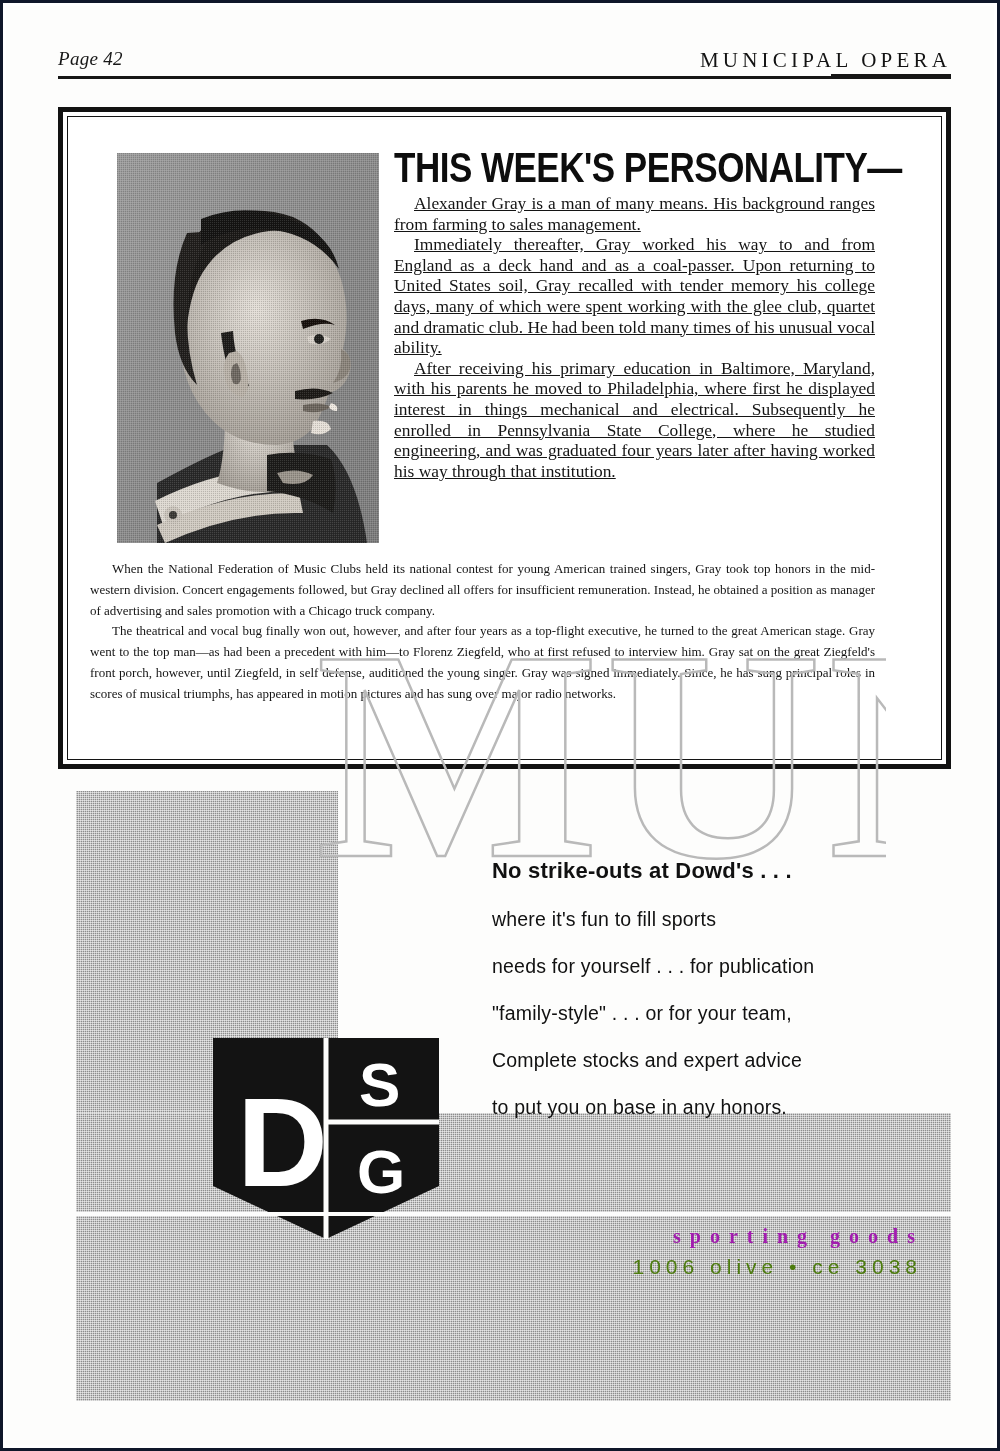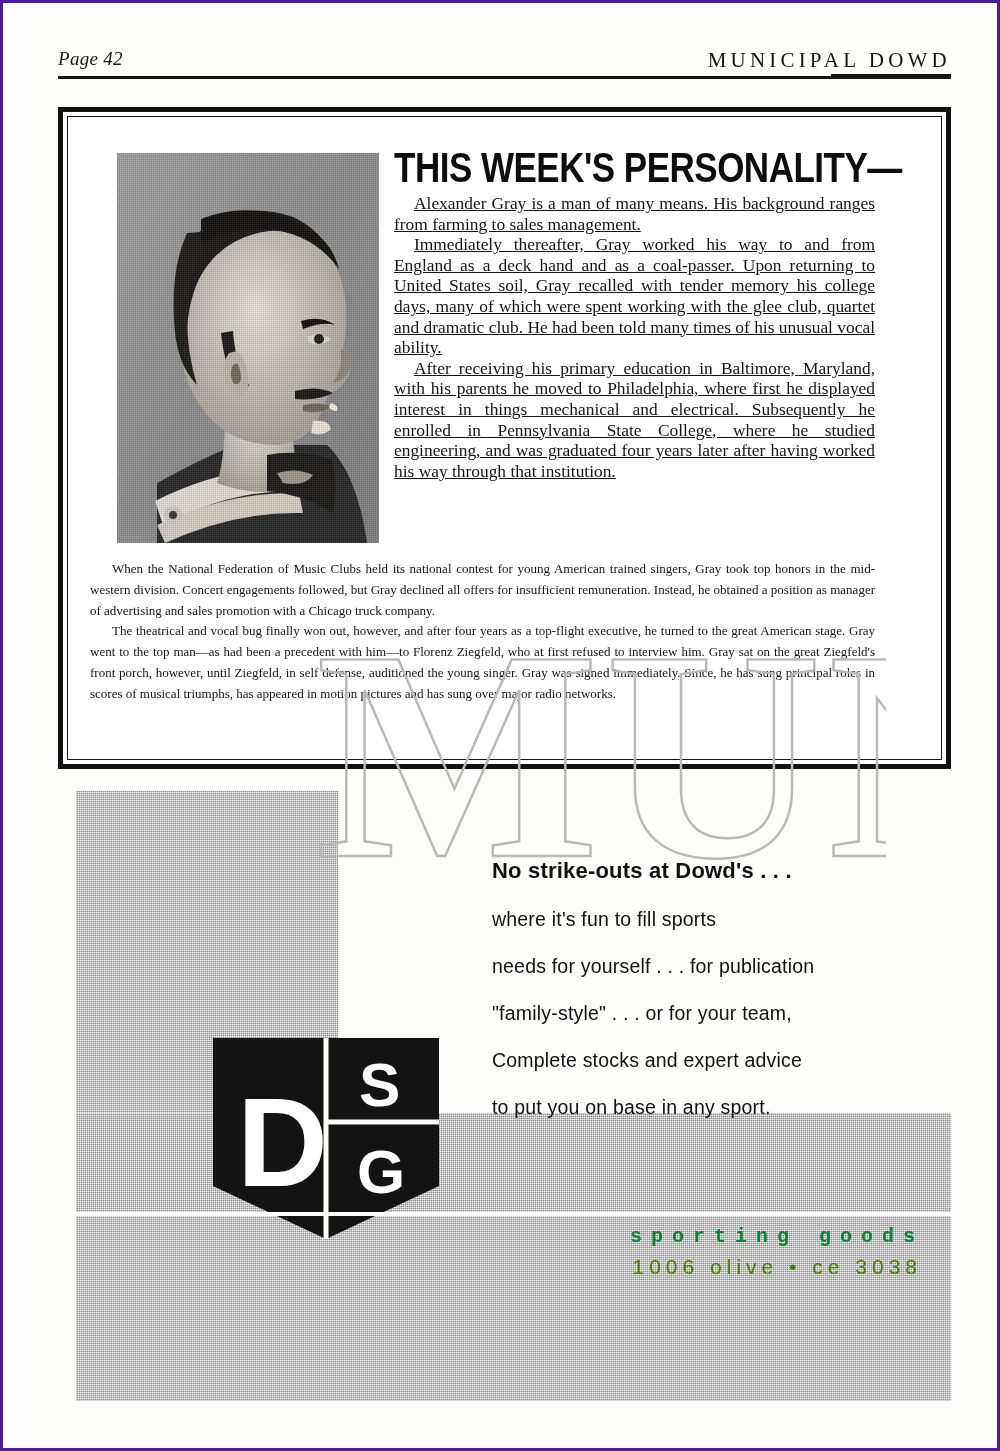--- a/index.html
+++ b/index.html
@@ -1,20 +1,20 @@
 <!DOCTYPE html>
 <html><head>
 <meta charset="utf-8">
 <style>
   html,body{margin:0;padding:0;background:#6f6f6f;}
   body{font-family:"Liberation Serif",serif;}
   .page{
     position:relative;width:1000px;height:1451px;background:#ffffff;
     overflow:hidden;box-sizing:border-box;
-    border:3px solid #4c1d95;
+    border:3px solid #0f172a;
   }
   .sheet{position:absolute;inset:3px;background:#fdfdfc;overflow:hidden;}
 
   
   .runhead{position:absolute;left:52px;top:38px;width:893px;height:40px;}
   .folio{position:absolute;left:0;top:4px;font-style:italic;font-size:19px;color:#171717;
          font-family:"Liberation Serif",serif;letter-spacing:.3px;}
   .pubname{position:absolute;right:0;top:4px;font-size:21px;color:#131313;
            letter-spacing:4.2px;font-family:"Liberation Serif",serif;}
   .headrule{position:absolute;left:0;top:32px;width:893px;height:3px;background:#161616;}
@@ -67,34 +67,34 @@
 
   
   .shield{position:absolute;left:205px;top:1030px;width:230px;height:205px;z-index:7;}
 
   
   .dowd{position:absolute;left:487px;top:1118px;z-index:7;
         font-family:"Liberation Sans",sans-serif;font-weight:bold;
         font-size:68px;letter-spacing:16px;color:#ffffff;line-height:1;}
   .whiterule{position:absolute;left:70px;top:1206px;width:875px;height:4px;background:#fdfdfc;z-index:7;}
   .sporting{position:absolute;right:70px;top:1219px;z-index:7;
-            font-family:Liberation Mono, monospace;font-weight:bold;
-            font-size:20px;letter-spacing:9px;color:#15803d;}
+            font-family:Liberation Serif, serif;font-weight:bold;
+            font-size:20px;letter-spacing:9px;color:#a21caf;}
   .addr{position:absolute;right:72px;top:1249px;z-index:7;
         font-family:"Liberation Sans",sans-serif;font-size:21px;letter-spacing:5px;color:#4d7c0f;}
 </style>
 </head>
 <body>
 
 <div class="page">
  <div class="sheet">
 
   <div class="runhead">
     <div class="folio">Page 42</div>
-    <div class="pubname">MUNICIPAL DOWD</div>
+    <div class="pubname">MUNICIPAL OPERA</div>
     <div class="headrule"></div>
   </div>
 
   <div class="artframe">
    <div class="artinner">
 
     <div class="portrait">
       <svg width="262" height="390" viewBox="0 0 262 390">
         <defs>
           <linearGradient id="bg" x1="0" y1="0" x2="1" y2="1">
@@ -183,21 +183,21 @@
       <text x="10" y="250" font-family="Liberation Serif, serif" font-size="300" font-weight="bold" fill="none" stroke="#b9b9b9" stroke-width="2.5" letter-spacing="6">MUNY</text>
     </svg>
   </div>
 
   <div class="adcopy">
     <p class="lead">No strike-outs at Dowd's . . .</p>
     <p class="line">where it's fun to fill sports</p>
     <p class="line">needs for yourself . . . for publication</p>
     <p class="line">"family-style" . . . or for your team,</p>
     <p class="line">Complete stocks and expert advice</p>
-    <p class="line">to put you on base in any sport.</p>
+    <p class="line">to put you on base in any honors.</p>
   </div>
 
   <div class="shield">
     <svg width="230" height="205" viewBox="0 0 230 205">
       <path d="M2 2 H228 V150 L115 203 L2 150 Z" fill="#131313"></path>
       <line x1="115" y1="2" x2="115" y2="203" stroke="#fdfdfc" stroke-width="5"></line>
       <line x1="115" y1="86" x2="228" y2="86" stroke="#fdfdfc" stroke-width="5"></line>
       <text x="26" y="150" font-family="Liberation Sans, sans-serif" font-weight="bold" font-size="126" fill="#ffffff">D</text>
       <text x="148" y="70" font-family="Liberation Sans, sans-serif" font-weight="bold" font-size="62" fill="#ffffff">S</text>
       <text x="146" y="157" font-family="Liberation Sans, sans-serif" font-weight="bold" font-size="62" fill="#ffffff">G</text>

